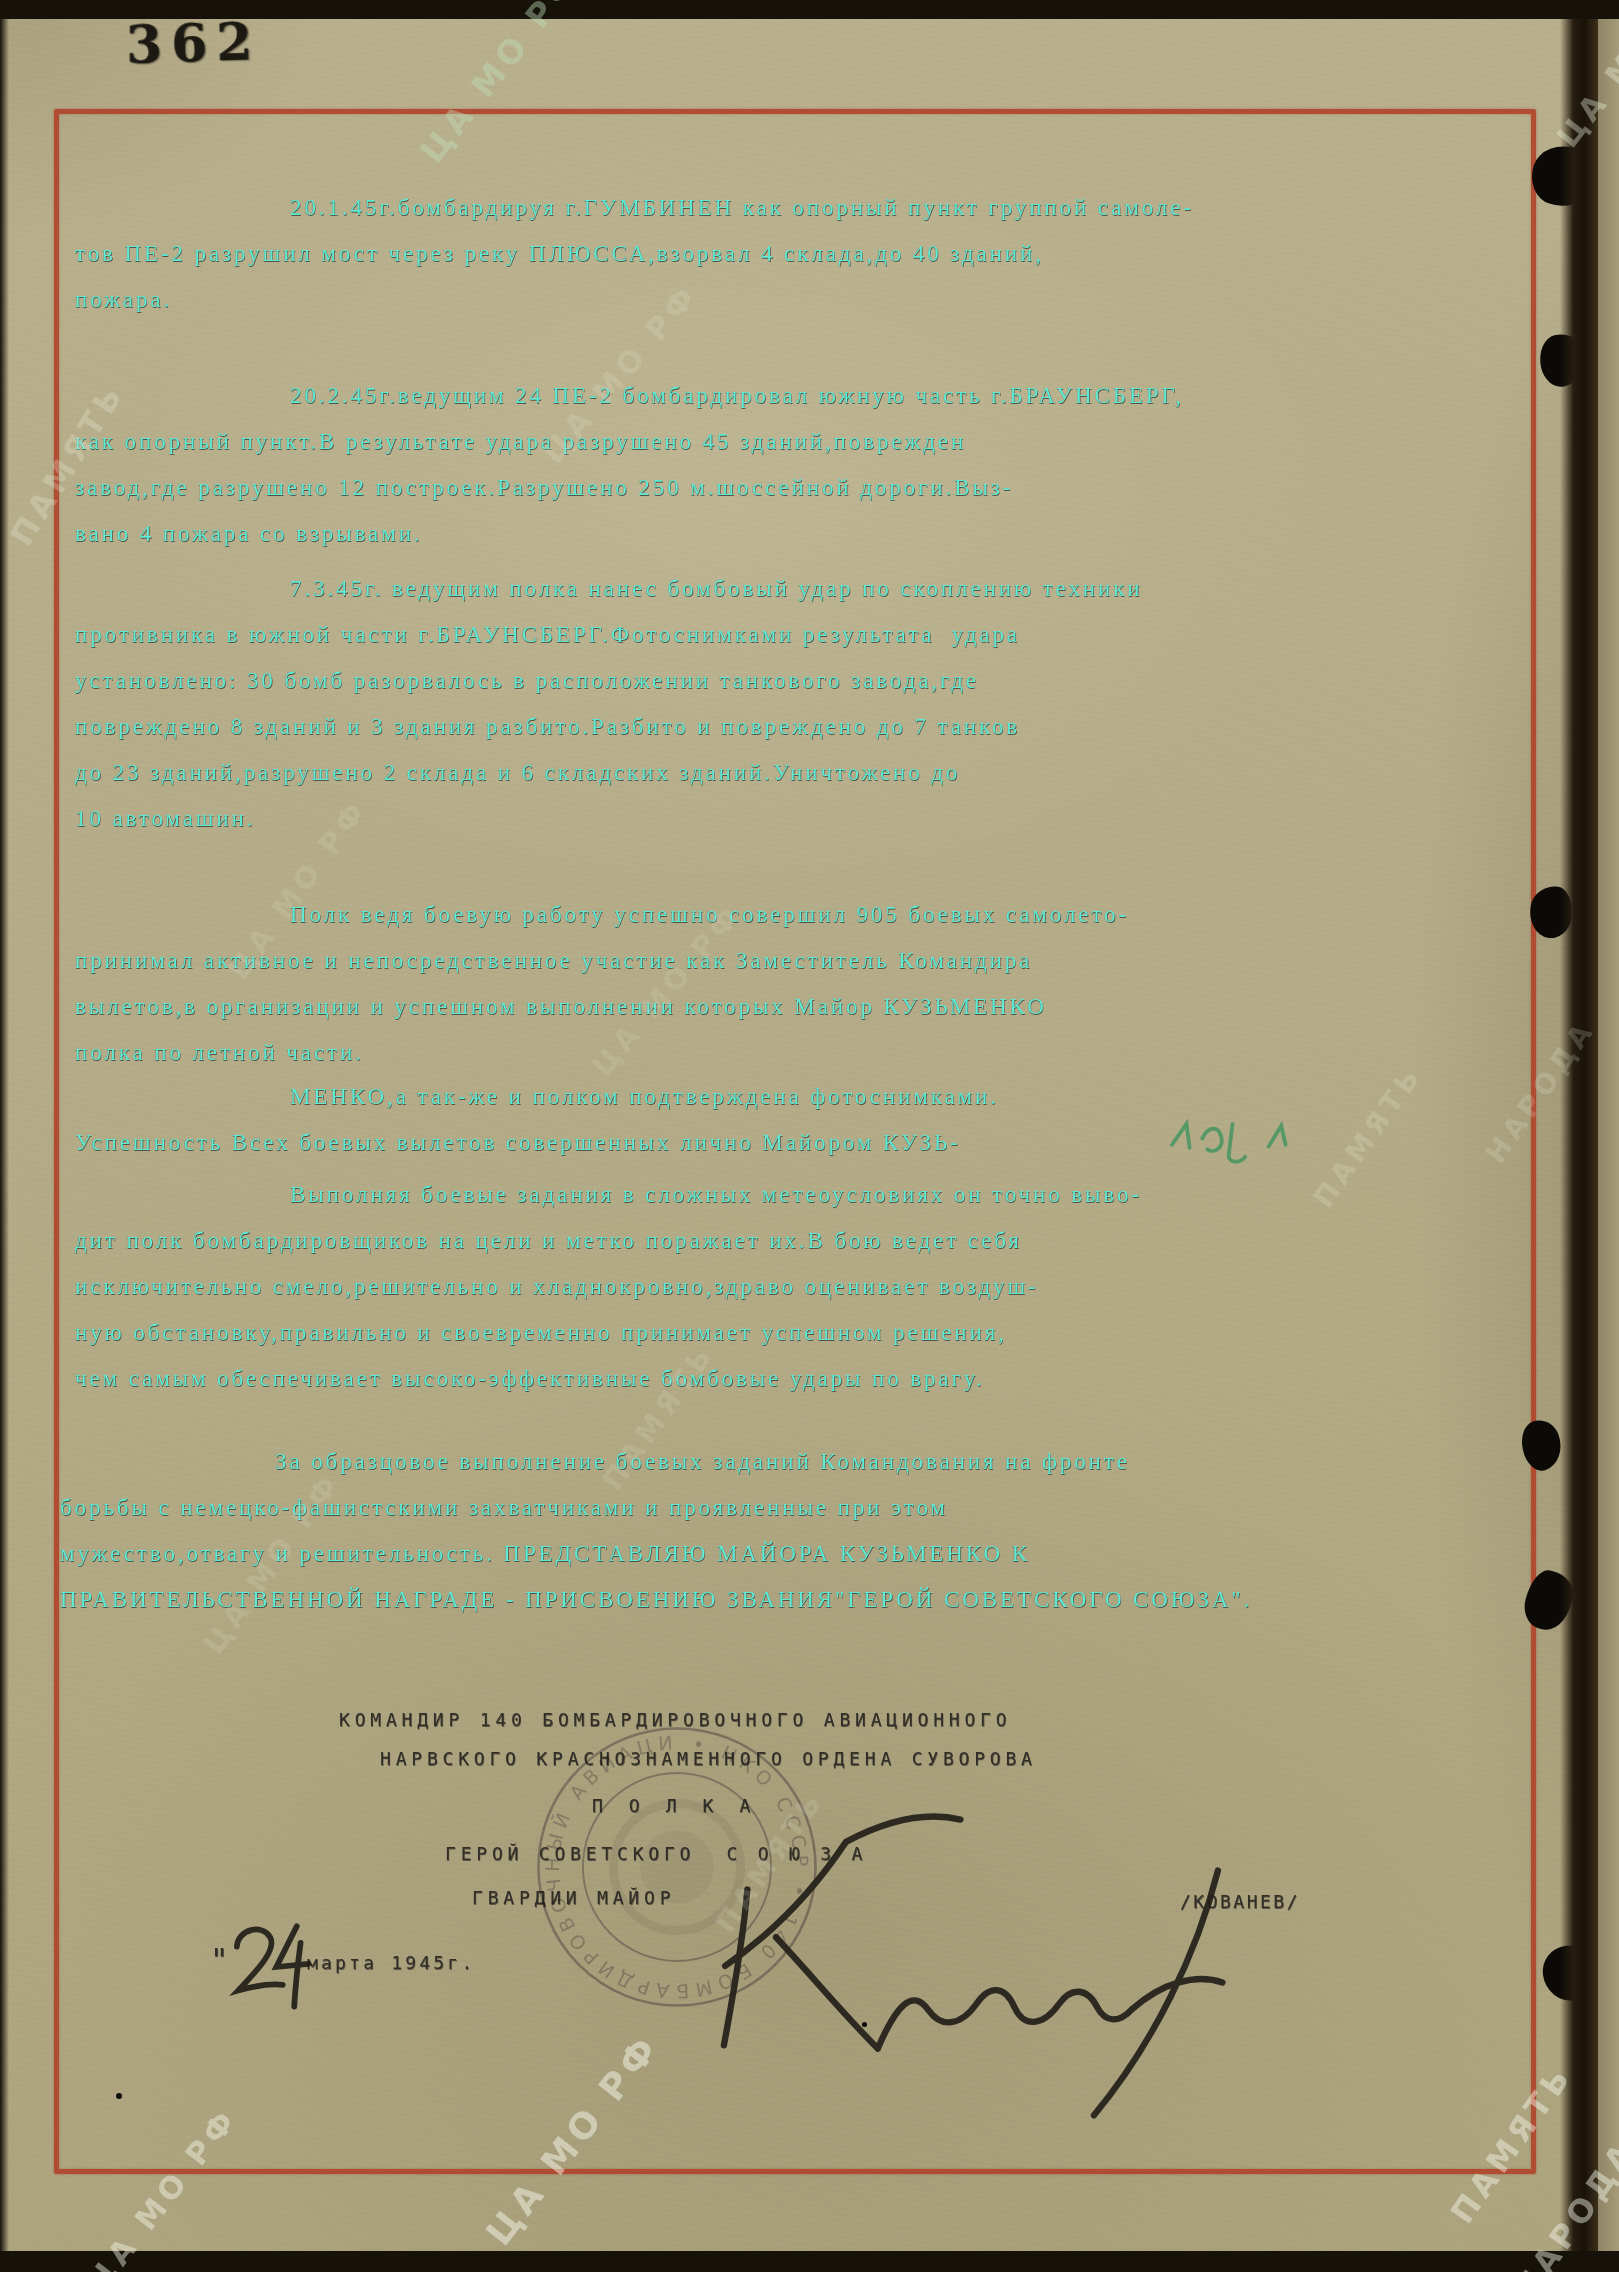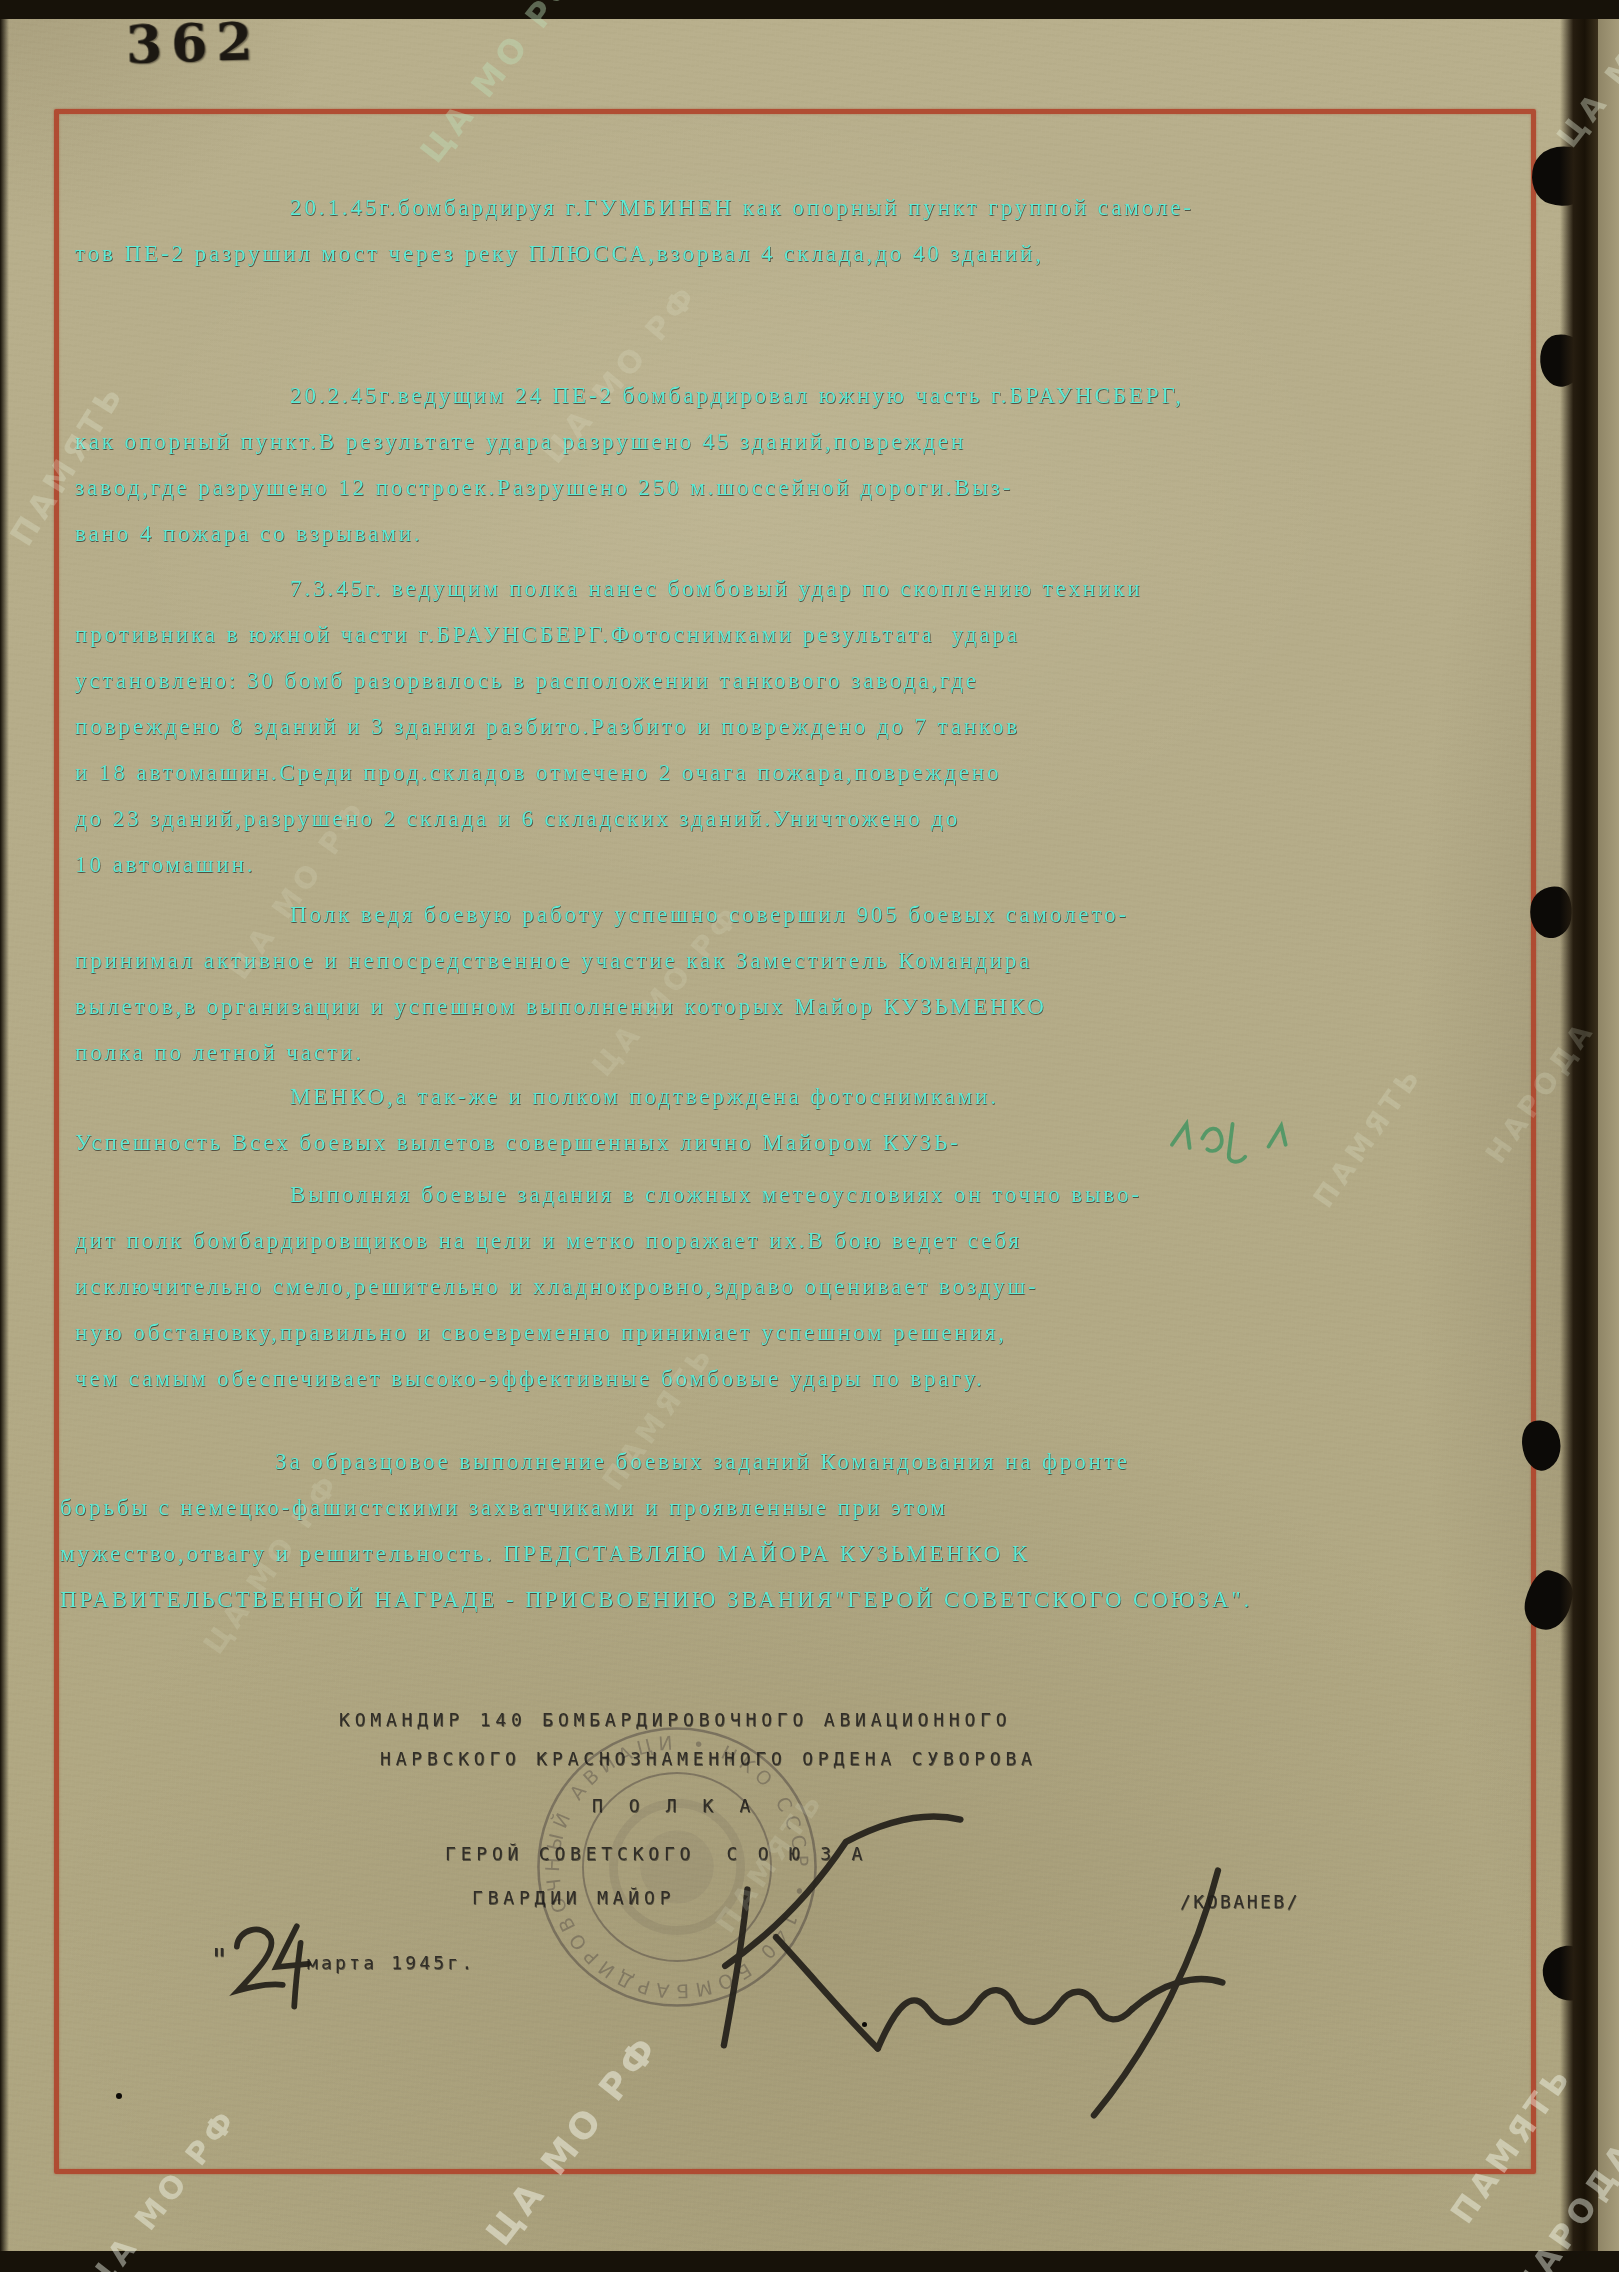--- a/index.html
+++ b/index.html
@@ -60,33 +60,33 @@
   <div id="paper"></div>
   <div class="grain"></div>
 
   <div id="red-frame"></div>
 
   <div id="pagenum">362</div>
 
   <div class="para" id="para-1" style="top:185px">
       <div class="tline">20.1.45г.бомбардируя г.ГУМБИНЕН как опорный пункт группой самоле-</div>
       <div class="tline">тов ПЕ-2 разрушил мост через реку ПЛЮССА,взорвал 4 склада,до 40 зданий,</div>
+      <div class="tline">пожара.</div>
     </div>
   <div class="para" id="para-2" style="top:373px">
       <div class="tline">20.2.45г.ведущим 24 ПЕ-2 бомбардировал южную часть г.БРАУНСБЕРГ,</div>
       <div class="tline">как опорный пункт.В результате удара разрушено 45 зданий,поврежден</div>
       <div class="tline">завод,где разрушено 12 построек.Разрушено 250 м.шоссейной дороги.Выз-</div>
       <div class="tline">вано 4 пожара со взрывами.</div>
     </div>
   <div class="para" id="para-3" style="top:566px">
       <div class="tline">7.3.45г. ведущим полка нанес бомбовый удар по скоплению техники</div>
       <div class="tline">противника в южной части г.БРАУНСБЕРГ.Фотоснимками результата  удара</div>
       <div class="tline">установлено: 30 бомб разорвалось в расположении танкового завода,где</div>
       <div class="tline">повреждено 8 зданий и 3 здания разбито.Разбито и повреждено до 7 танков</div>
-      <div class="tline">и 18 автомашин.Среди прод.складов отмечено 2 очага пожара,повреждено</div>
       <div class="tline">до 23 зданий,разрушено 2 склада и 6 складских зданий.Уничтожено до</div>
       <div class="tline">10 автомашин.</div>
     </div>
   <div class="para" id="para-4" style="top:892px">
       <div class="tline">Полк ведя боевую работу успешно совершил 905 боевых самолето-</div>
       <div class="tline">принимал активное и непосредственное участие как Заместитель Командира</div>
       <div class="tline">вылетов,в организации и успешном выполнении которых Майор КУЗЬМЕНКО</div>
       <div class="tline">полка по летной части.</div>
     </div>
   <div class="para" id="para-5" style="top:1074px">

